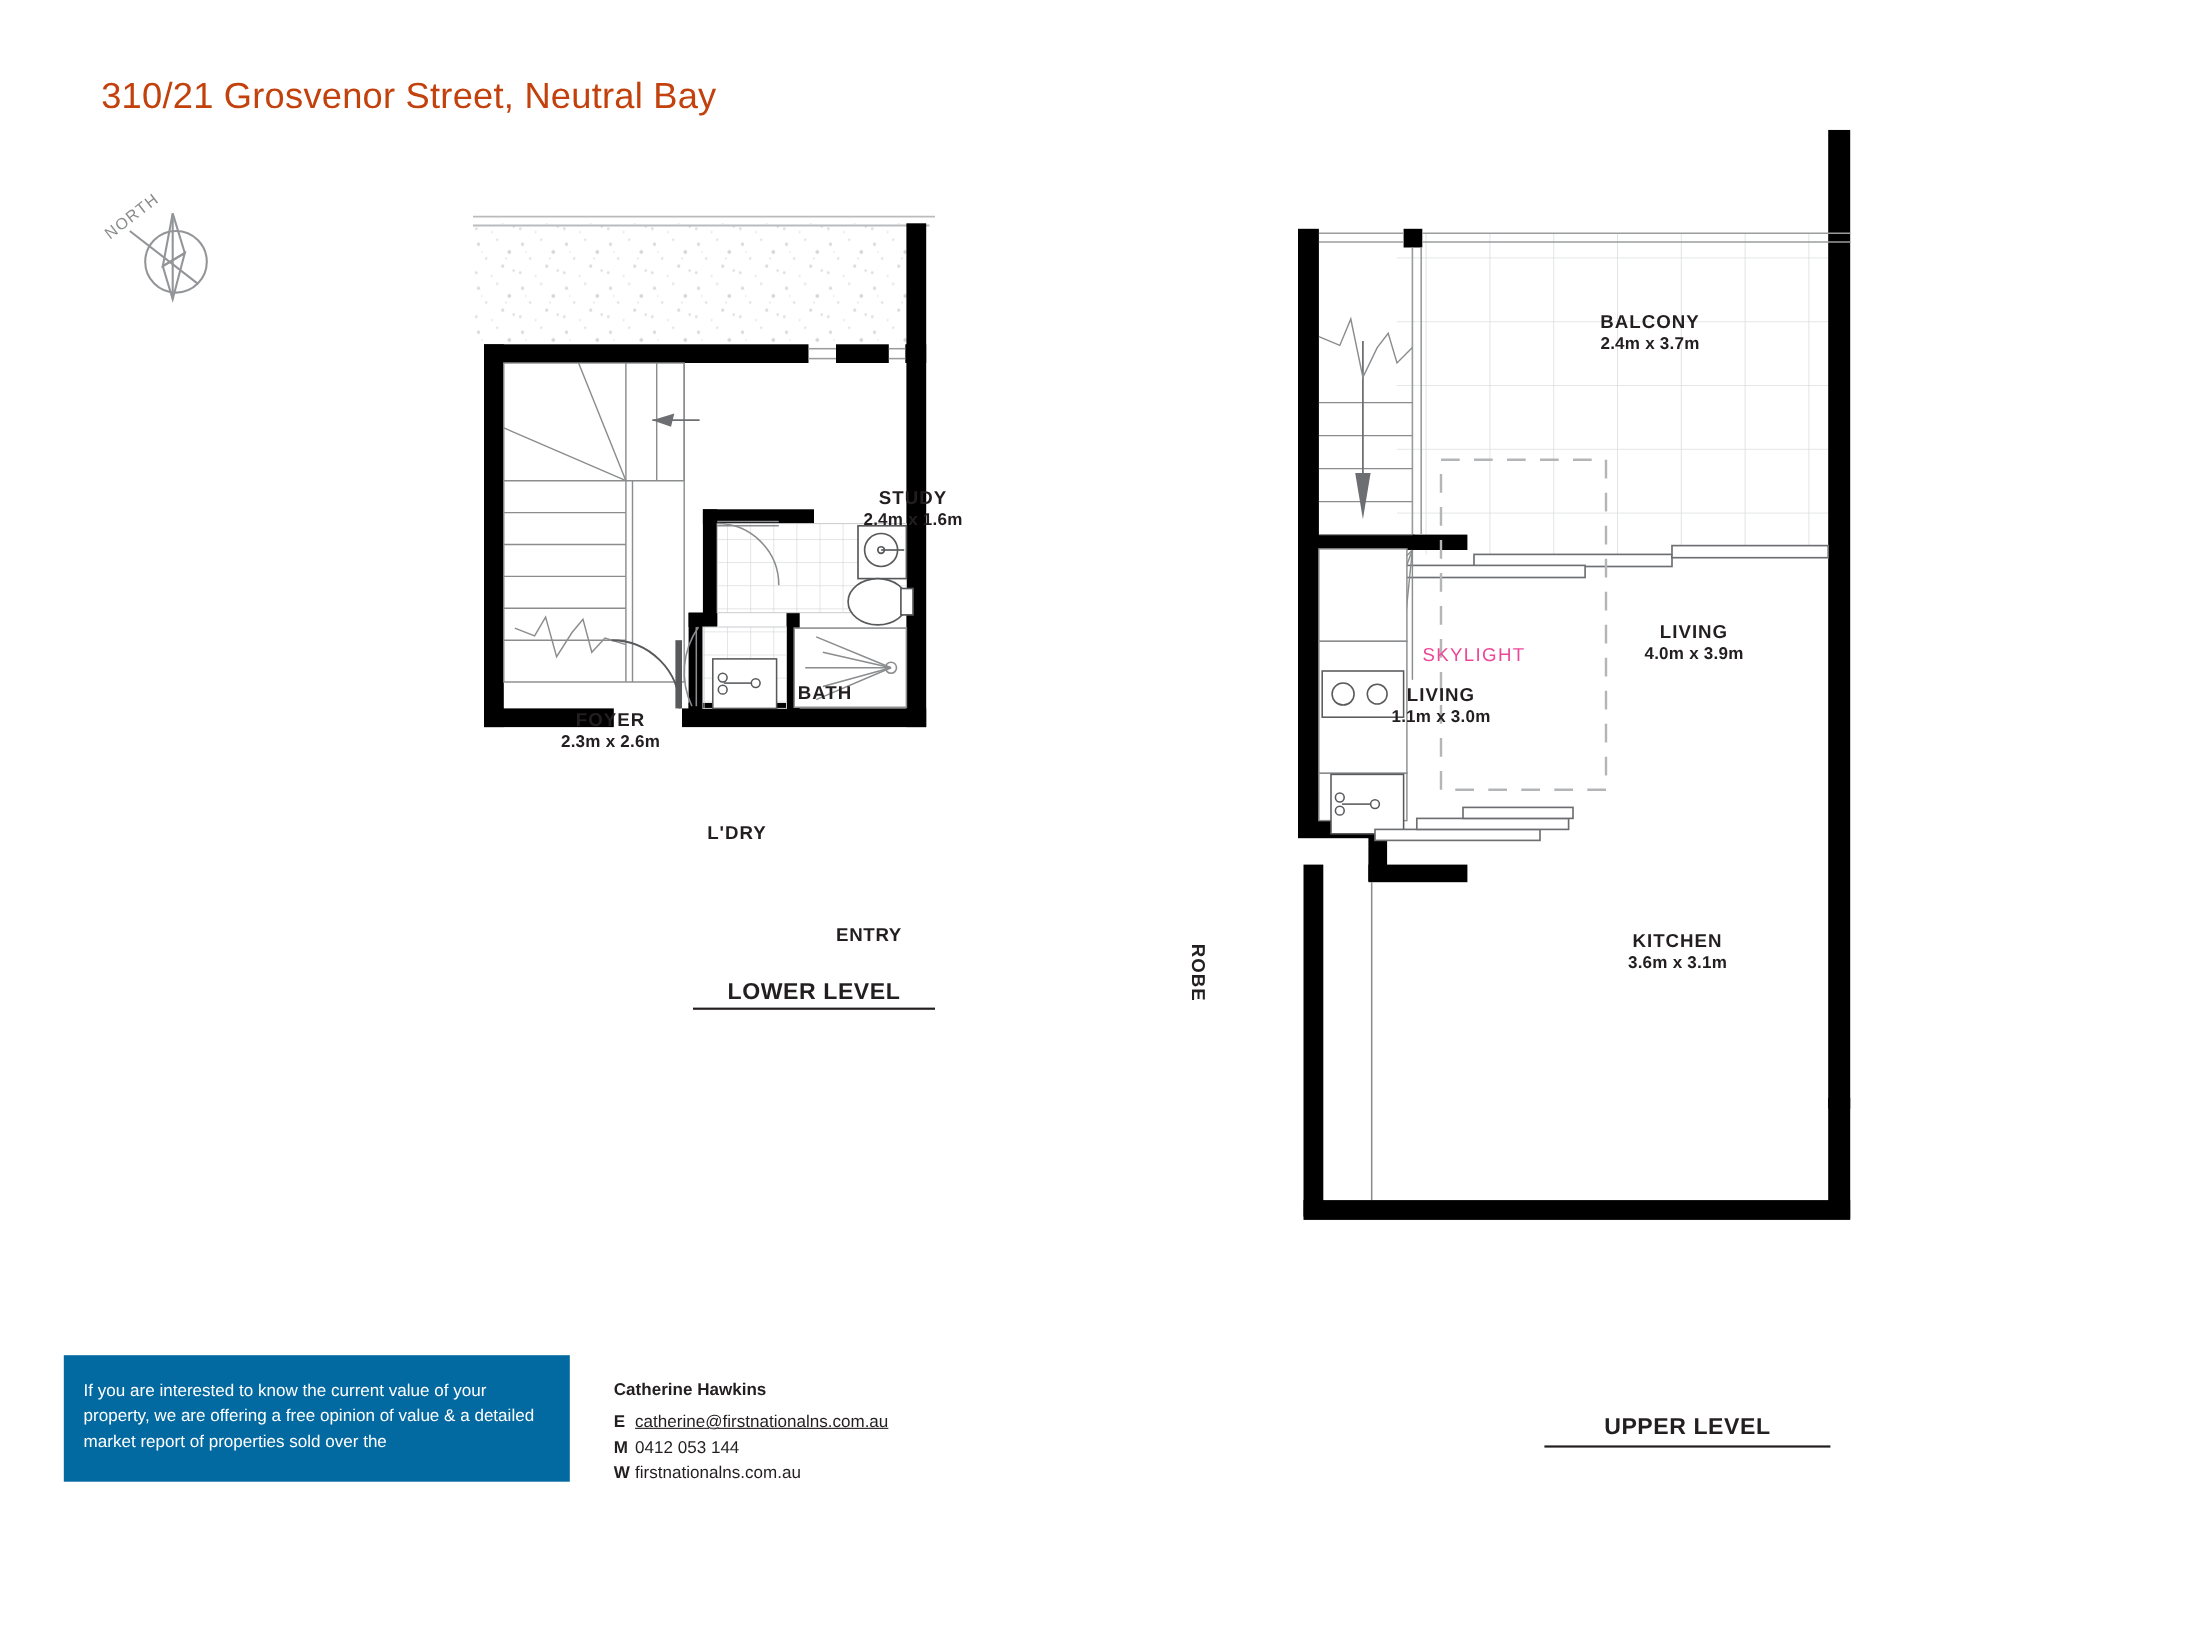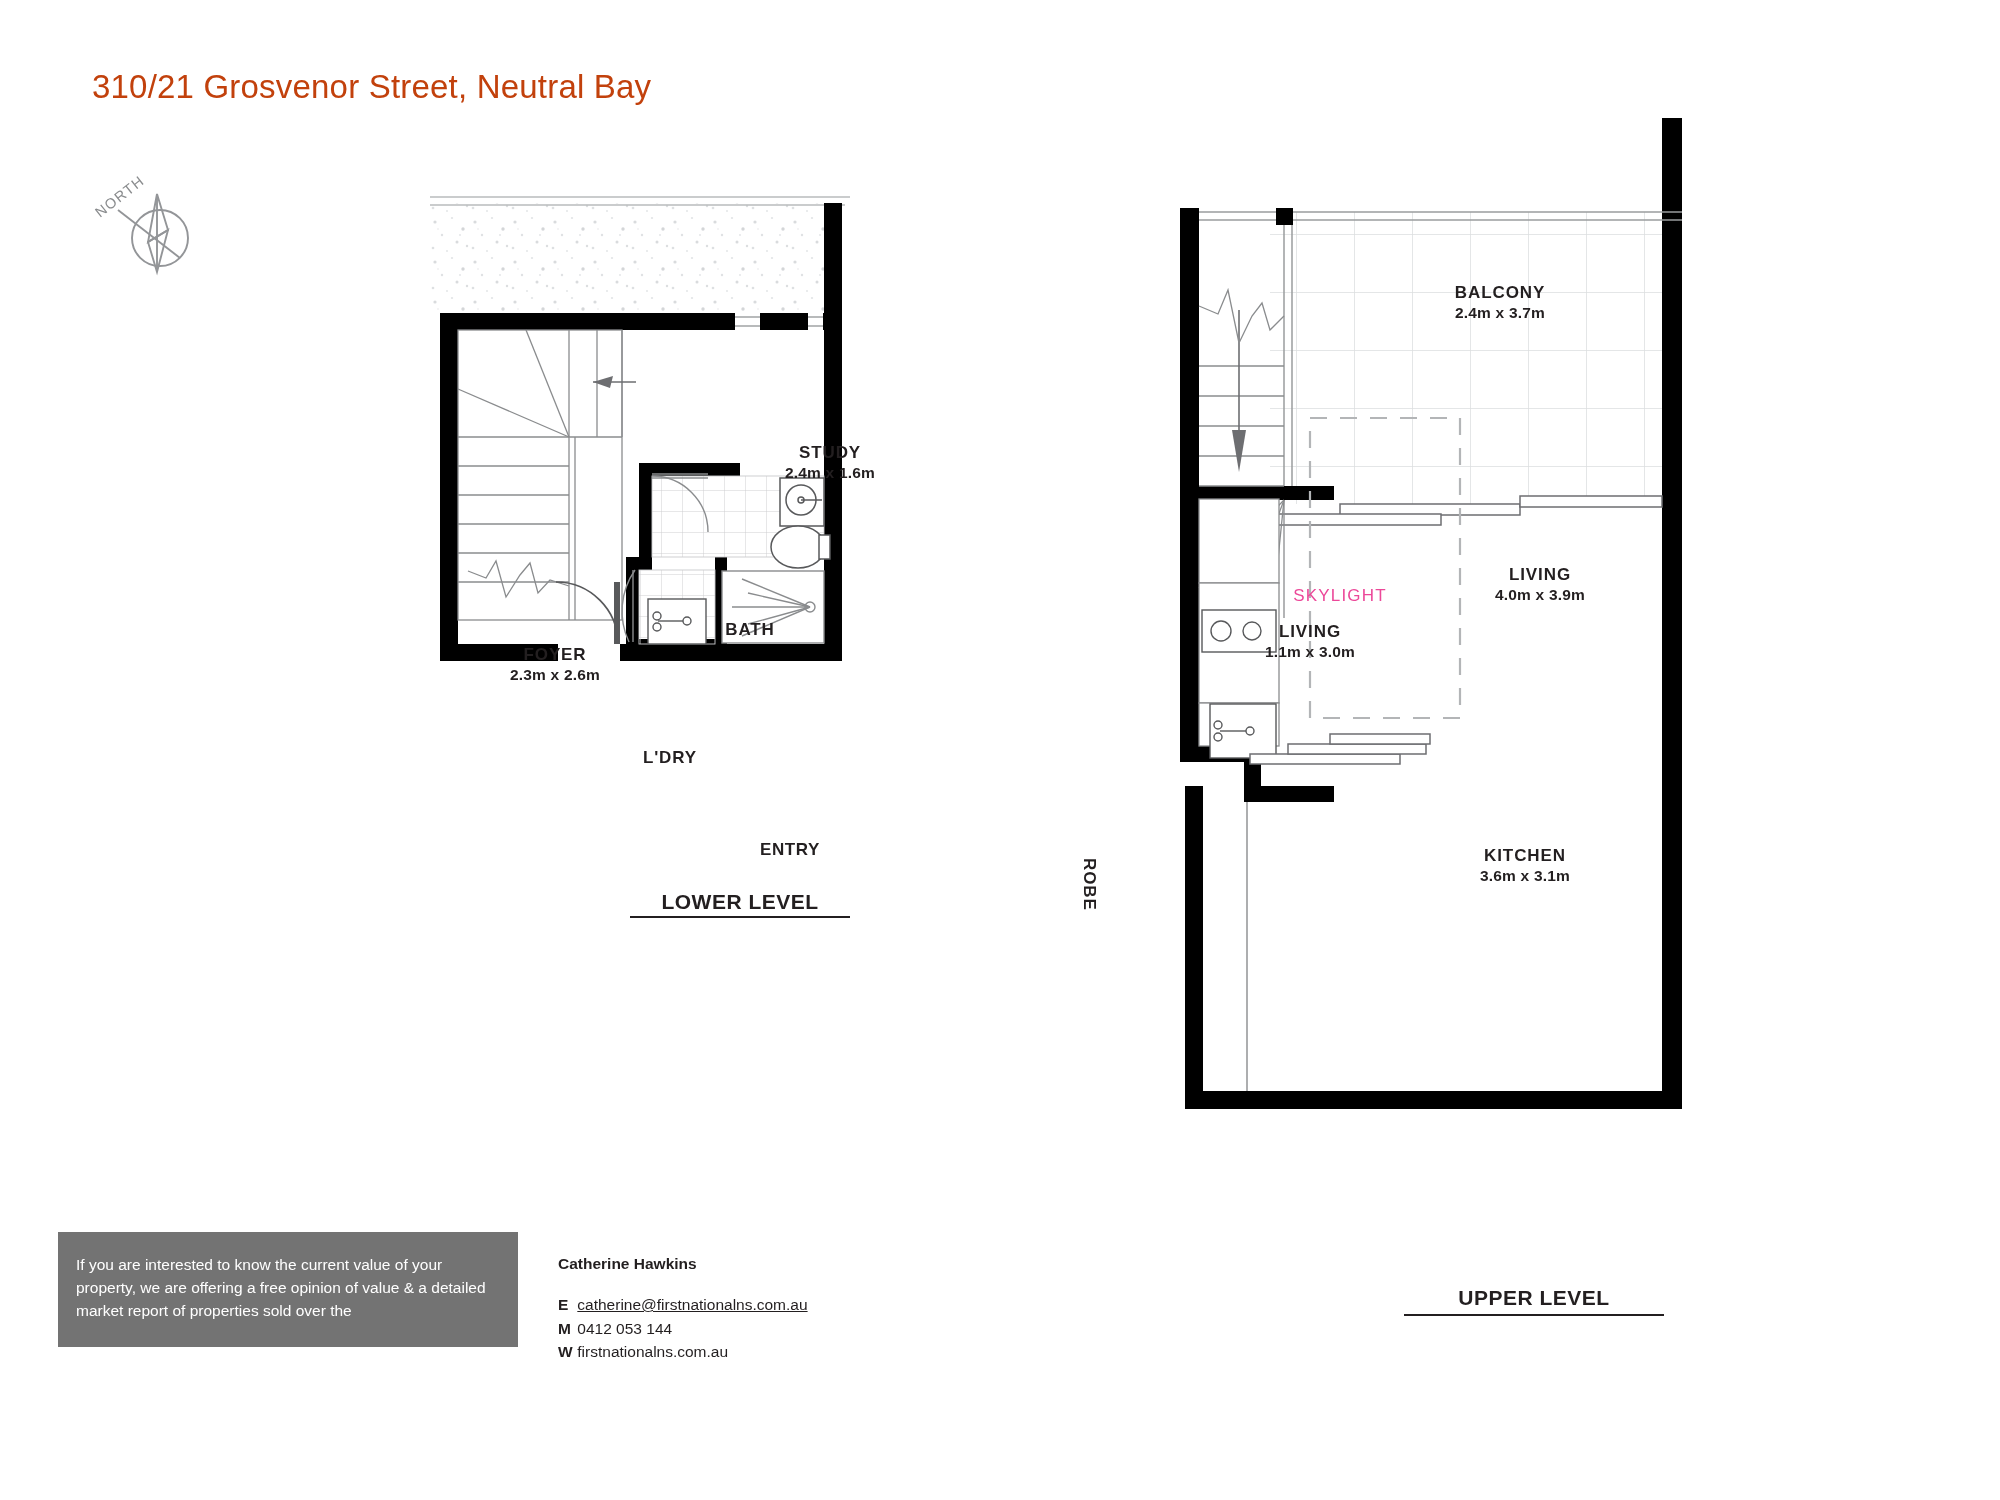--- a/index.html
+++ b/index.html
@@ -37,28 +37,28 @@
   
   .room-label{position:absolute;text-align:center;color:#231f20;line-height:1.22;}
   .room-label .rl-name{font-size:17px;font-weight:700;letter-spacing:0.9px;white-space:nowrap;}
   .room-label .rl-dims{font-size:15.5px;font-weight:700;letter-spacing:0.2px;white-space:nowrap;}
   .rl-vertical{writing-mode:vertical-rl;text-orientation:mixed;}
   .rl-gray .rl-name{color:#ec4899;font-weight:400;letter-spacing:1.2px;}
 
   
   #promo-box{
     position:absolute;left:58px;top:1232px;width:460px;height:115px;
-    background:#737373;
+    background:#0369a1;
   }
   #promo-text{
     position:absolute;left:18px;top:22px;width:430px;
     color:#ffffff;font-size:15.5px;line-height:1.48;
   }
   #contact-block{position:absolute;left:558px;top:1252px;width:400px;font-size:15.5px;line-height:1.5;}
-  #contact-name{font-weight:700;margin-bottom:18px;}
+  #contact-name{font-weight:700;margin-bottom:6px;}
   .contact-row{white-space:nowrap;}
   .contact-key{font-weight:700;display:inline-block;min-width:15px;}
   .u-underline{text-decoration:underline;}
 </style>
 </head>
 <body>
 
 <div id="page-title">310/21 Grosvenor Street, Neutral Bay</div>
 
 <div id="compass">

